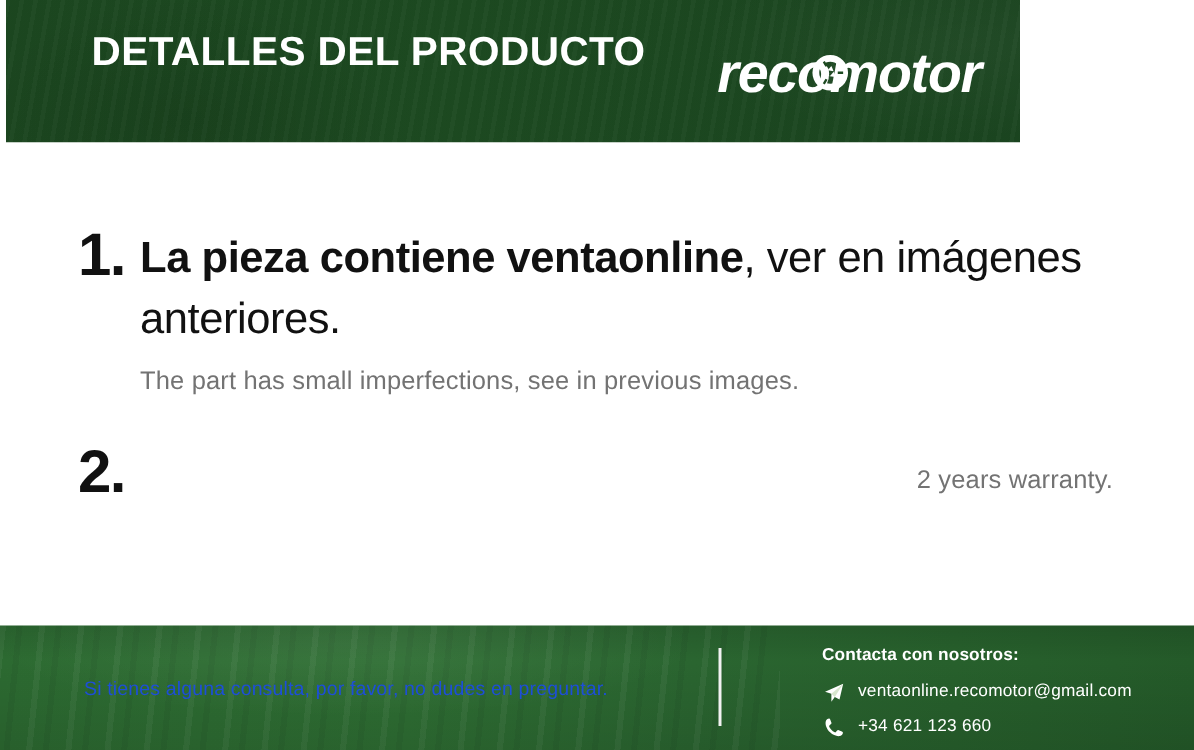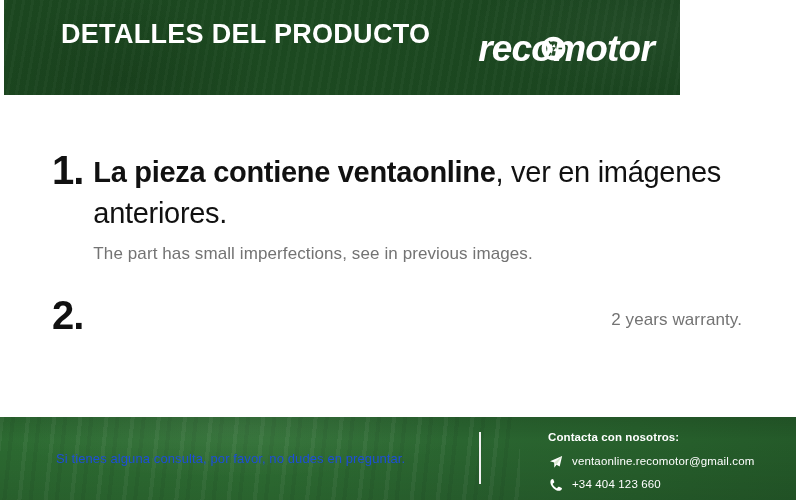--- a/index.html
+++ b/index.html
@@ -311,17 +311,17 @@
       </span>
       <span class="contact-text">ventaonline.recomotor@gmail.com</span>
     </div>
 
     <div class="contact-row">
       <span class="contact-icon">
         <svg viewBox="0 0 16 16" width="14" height="14" aria-hidden="true">
           <path d="M4.3 1.2 C3.2 1.2 2.0 2.2 1.7 3.4 C1.1 6.0 2.6 9.4 5.0 11.7 C7.3 14.0 10.4 15.0 12.6 14.5 C13.8 14.2 14.8 13.1 14.8 12.0 C14.8 11.5 14.5 11.2 14.0 11.0 L11.6 10.0 C11.1 9.8 10.7 9.9 10.4 10.3 L9.4 11.5 C9.2 11.8 8.9 11.9 8.6 11.7 C7.6 11.2 6.6 10.4 5.8 9.5 C5.1 8.7 4.6 7.9 4.3 7.2 C4.2 6.9 4.3 6.6 4.5 6.4 L5.7 5.4 C6.1 5.1 6.2 4.7 6.0 4.2 L5.1 1.9 C4.9 1.4 4.7 1.2 4.3 1.2 Z" fill="#ffffff"></path>
         </svg>
       </span>
-      <span class="contact-text">+34 404 123 660</span>
+      <span class="contact-text">+34 621 123 660</span>
     </div>
   </div>
 
 </div>
 
 </body></html>

